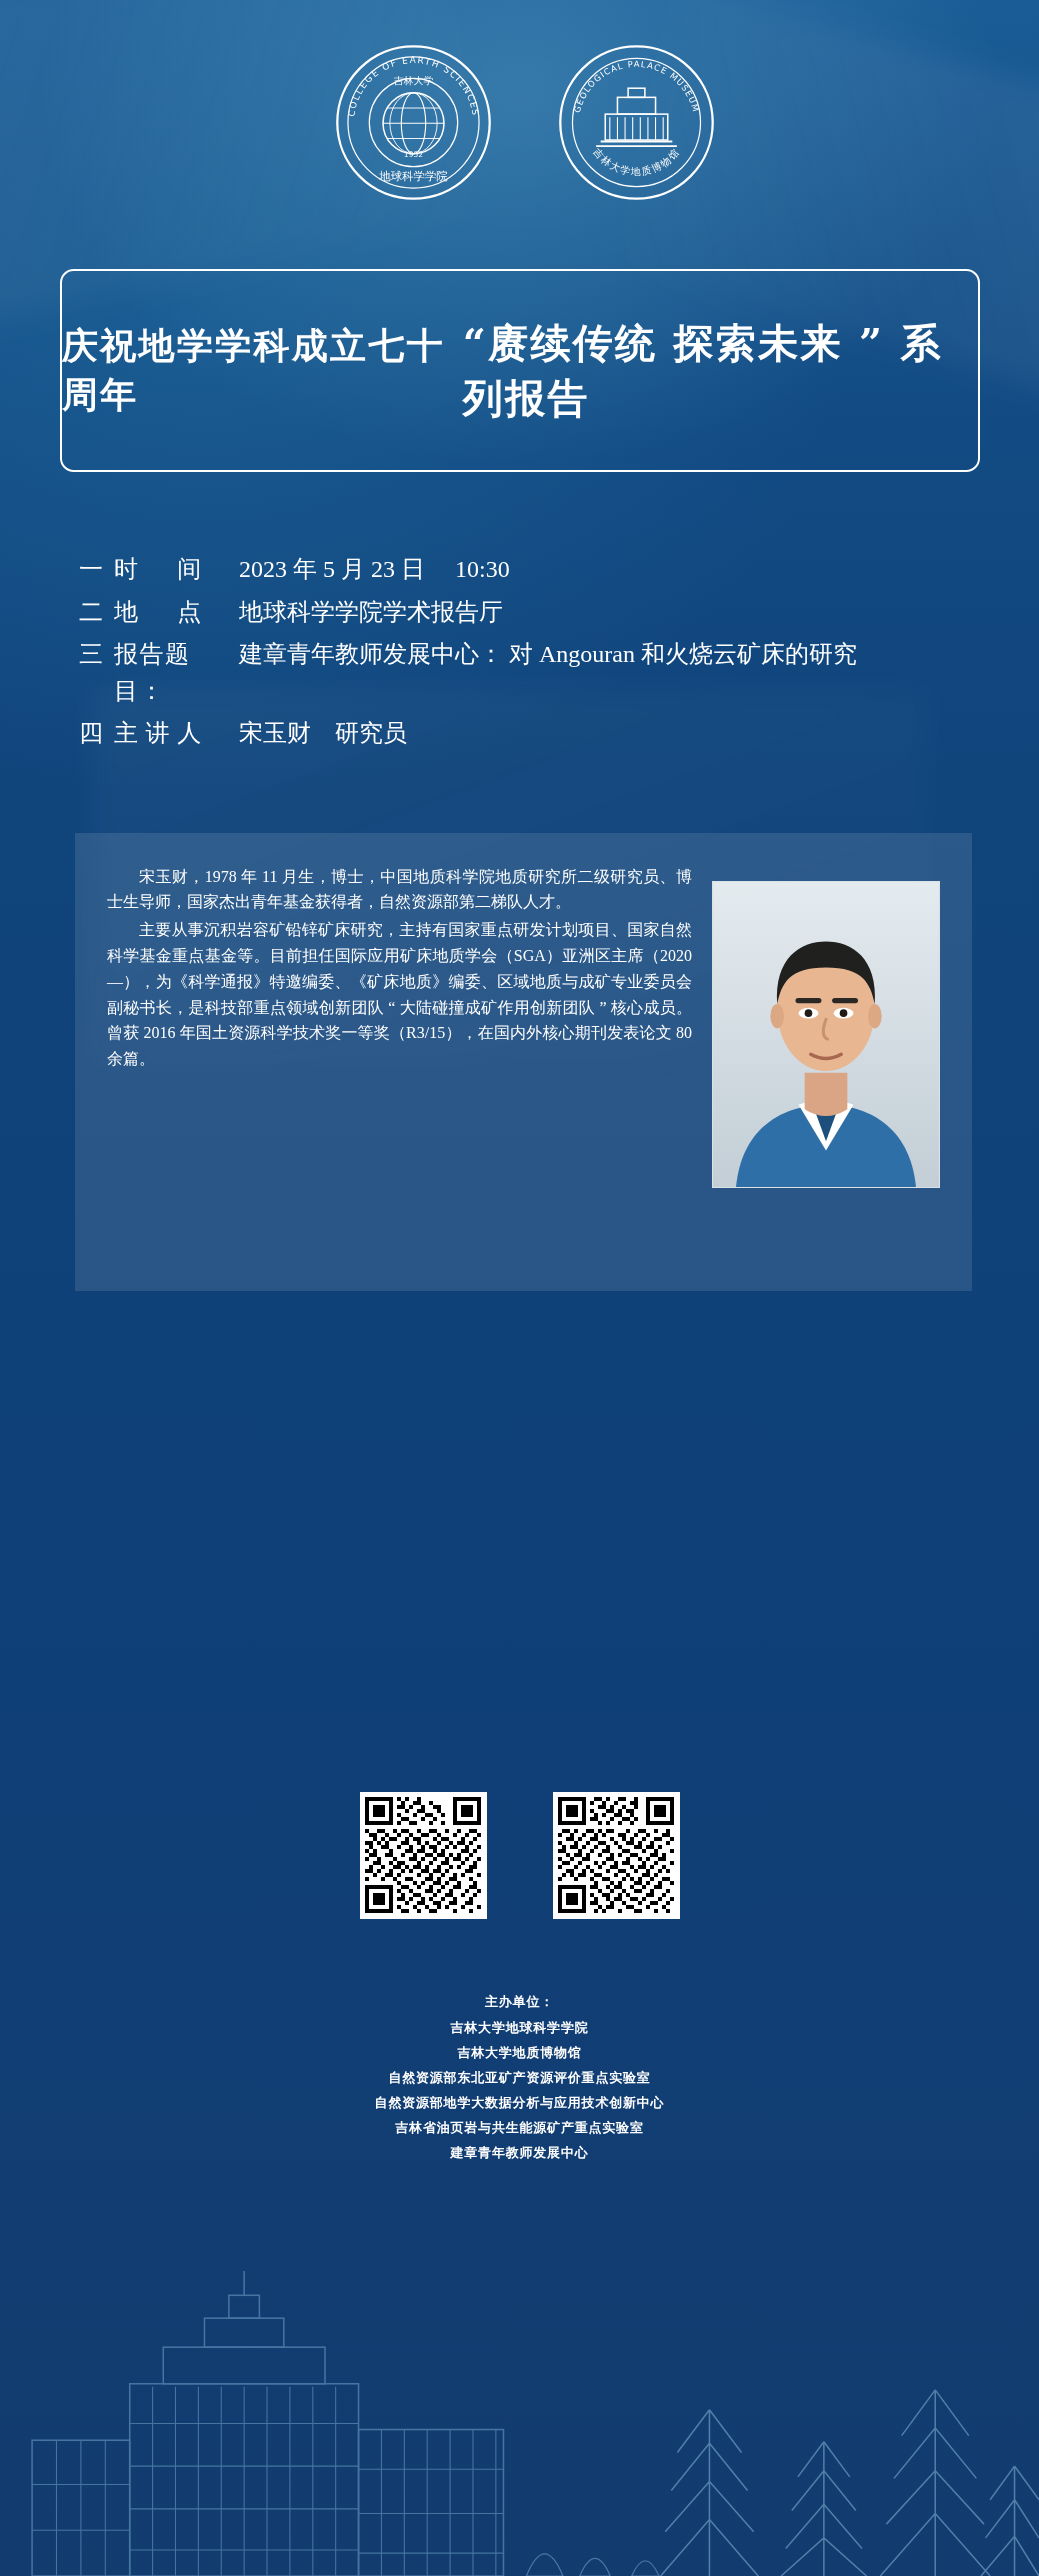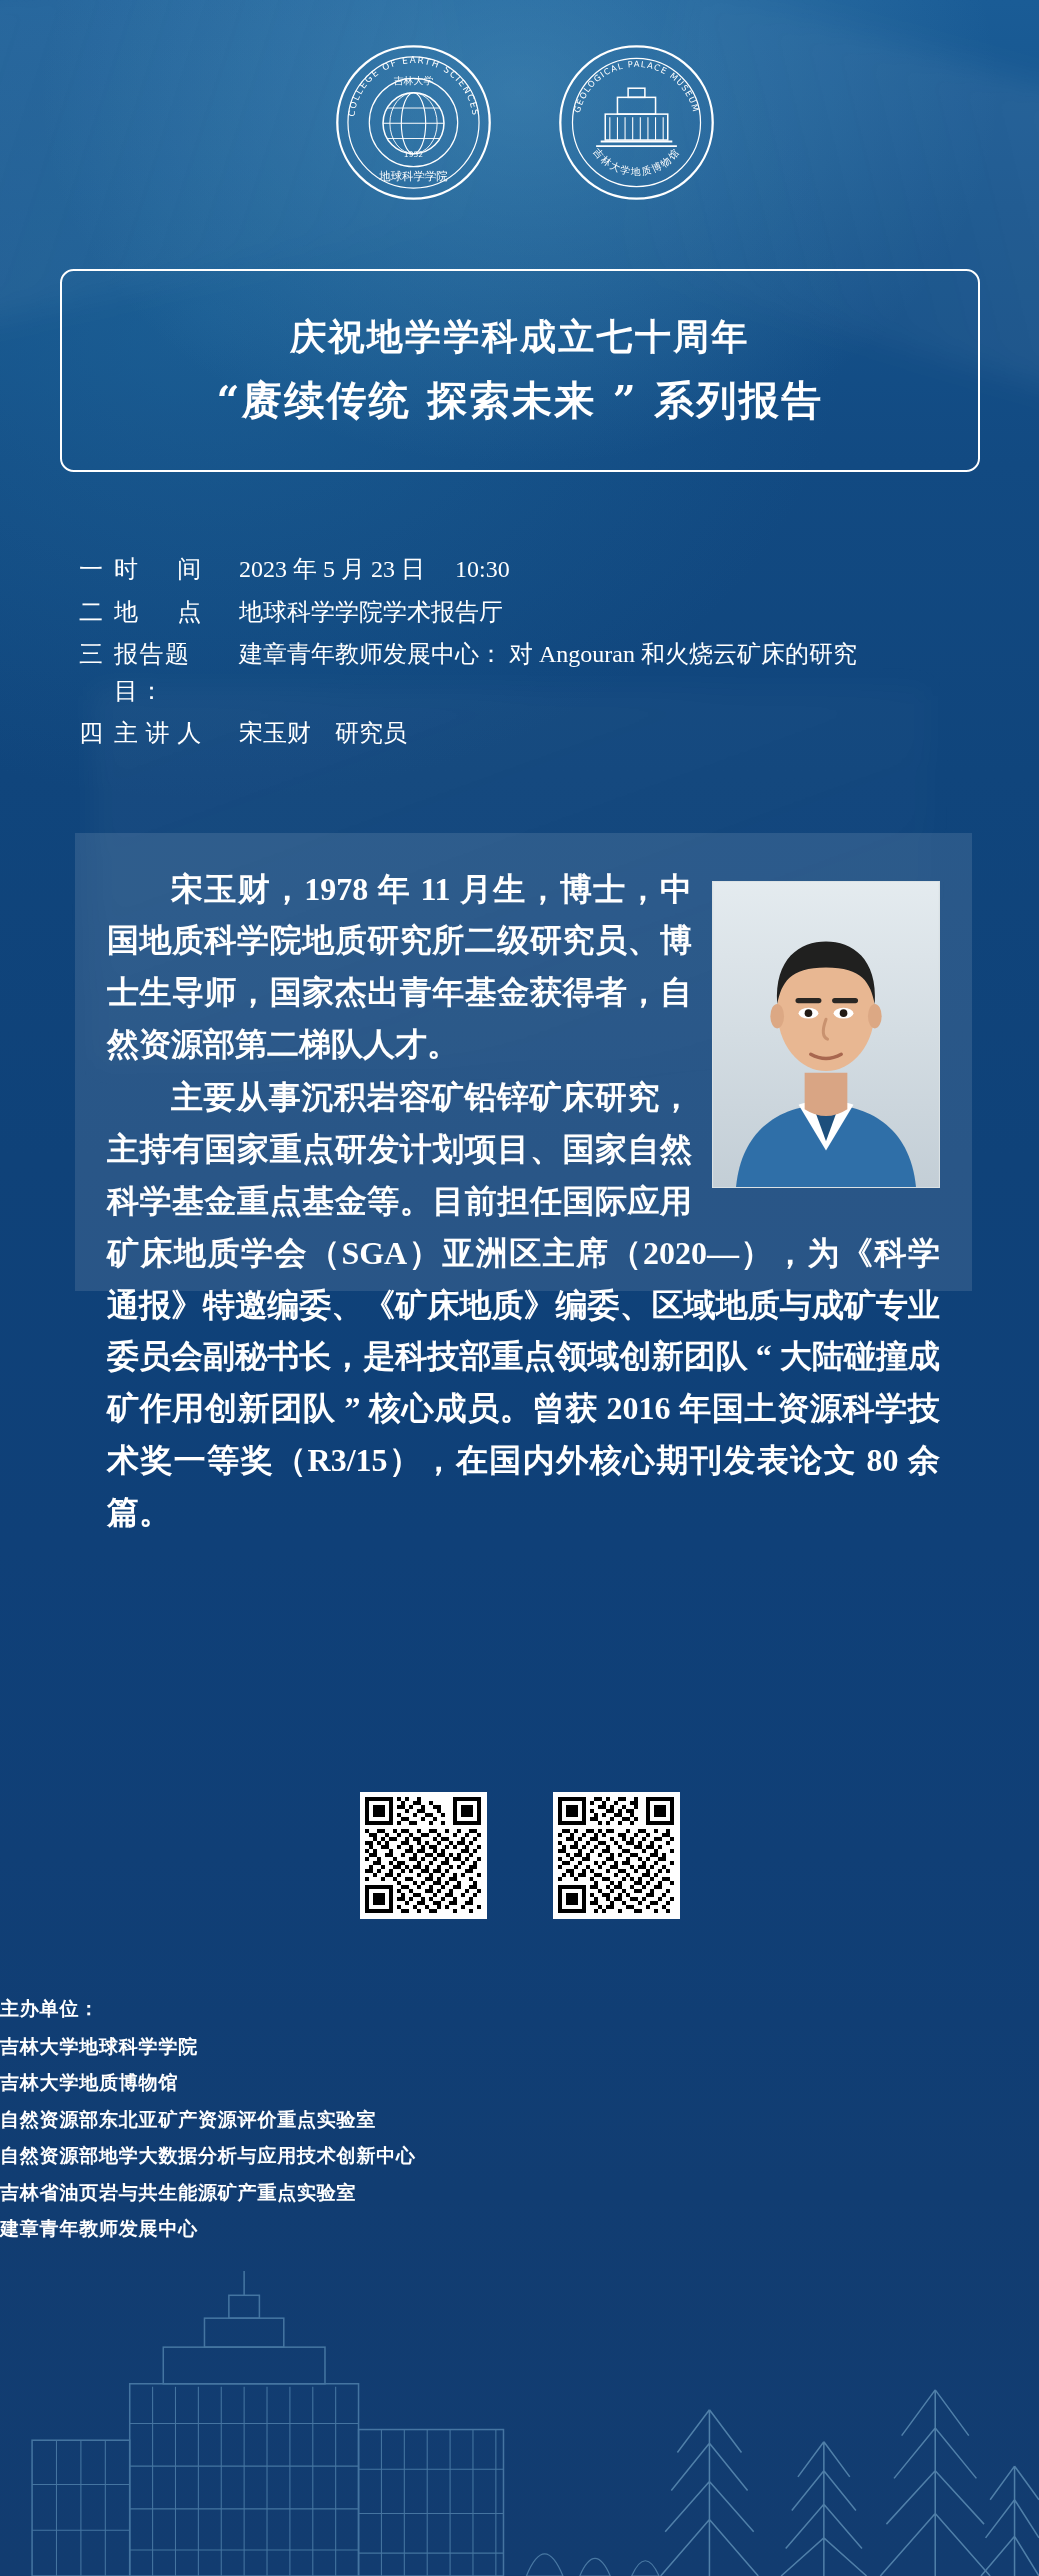--- a/index.html
+++ b/index.html
@@ -56,21 +56,20 @@
   .title-frame {
     position: absolute;
     left: 60px;
     top: 269px;
     width: 920px;
     height: 203px;
     border: 2.3px solid #ffffff;
     border-radius: 13.7px;
     box-sizing: border-box;
     display: flex;
-    flex-direction: column;
     align-items: center;
     justify-content: center;
     gap: 10.7px;
   }
   .title-line1 {
     color: #ffffff;
     font-size: 36px;
     font-weight: bold;
     letter-spacing: 2.3px;
     font-family: "DejaVu Serif", "Liberation Serif", serif;
@@ -129,25 +128,24 @@
     width: 226px;
     height: 305px;
     margin: 17px 0 7.6px 20px;
     border: 0.8px solid rgba(255,255,255,0.25);
     overflow: hidden;
     background: #cfd8dc;
   }
   .bio-photo svg { display: block; width: 100%; height: 100%; }
   .bio-text {
     color: #ffffff;
-    font-size: 32px;
+    font-size: 16px;
     line-height: 1.62;
     text-align: justify;
     text-indent: 2em;
-    font-weight: bold;
   }
   .bio-text p { margin: 0 0 1.5px 0; }
 
   
   .qr-row {
     position: absolute;
     top: 1792px;
     left: 0; right: 0;
     display: flex;
     justify-content: center;
@@ -160,23 +158,23 @@
     padding: 5.3px;
     box-sizing: border-box;
   }
   .qr svg { display: block; width: 100%; height: 100%; }
 
   
   .orgs {
     position: absolute;
     top: 1990px;
     left: 0; right: 0;
-    text-align: left;
+    text-align: center;
     color: #ffffff;
-    font-size: 19px;
+    font-size: 13px;
     line-height: 1.92;
     font-family: "DejaVu Sans", "Liberation Sans", sans-serif;
     font-weight: bold;
     letter-spacing: 0.8px;
   }
   .orgs .org-title { margin-bottom: 1.5px; }
 
   
   .skyline {
     position: absolute;

